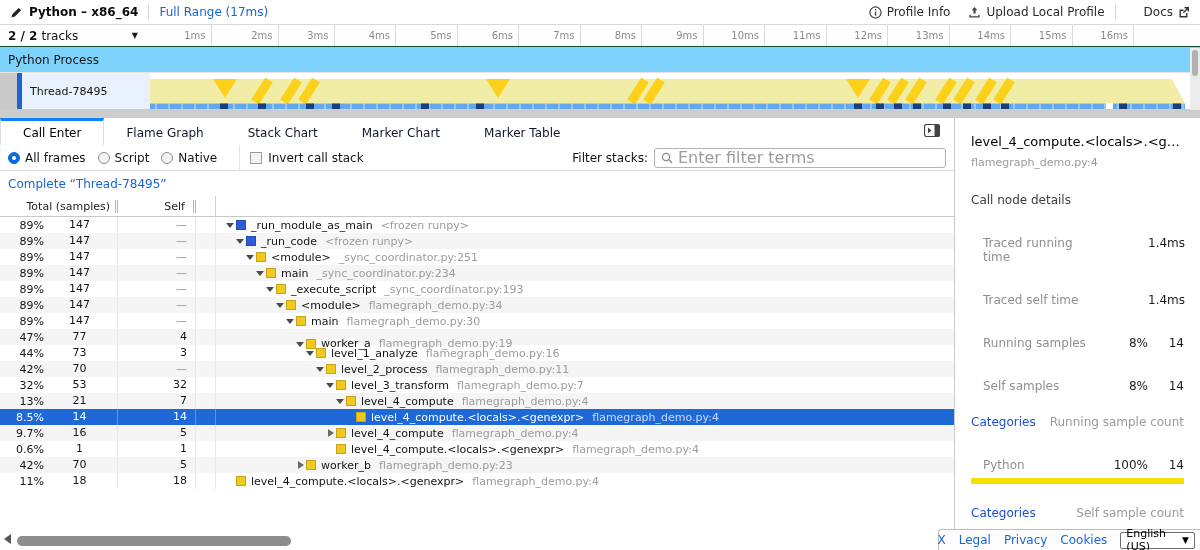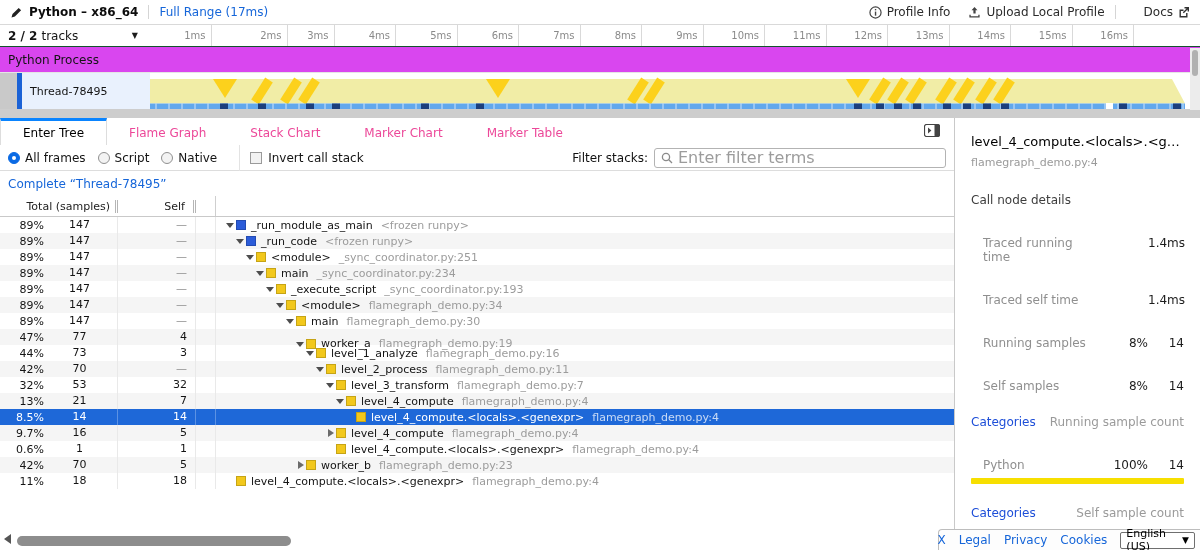--- a/index.html
+++ b/index.html
@@ -15,34 +15,34 @@
   .tb-item{display:flex;align-items:center;gap:5px;font-size:12px;color:#2b2b2b;margin-left:18px;cursor:pointer}
   .icon svg{display:block}
   
   .tracks-bar{height:22px;border-bottom:1px solid #14532d;display:flex;background:#fff}
   .tracks-select{width:150px;display:flex;align-items:center;padding-left:8px;font-size:12px;position:relative;cursor:pointer}
   .tracks-select .tc{font-weight:bold}
   .tracks-select .tw{margin-left:4px}
   .dd-arrow{position:absolute;right:12px;top:6px;font-size:8px;color:#1b1b1b}
   .ruler{position:relative;flex:1;overflow:hidden}
   .tick{position:absolute;top:0;height:100%;border-right:1px solid #d9d9d9;font-size:10px;color:#8a8a8a;text-align:right;padding-right:5px;line-height:21px}
-  .process-row{height:26px;border-bottom:1px solid #e5e5e5;display:flex;align-items:center;padding-left:8px;font-size:12px;background:#d946ef}
+  .process-row{height:26px;border-bottom:1px solid #e5e5e5;display:flex;align-items:center;padding-left:8px;font-size:12px;background:#7dd3fc}
   .thread-row{height:36px;display:flex;background:#fff}
   .thread-gutter{width:17px;background:#c9c9c9}
   .thread-accent{width:5px;background:#1b62d6}
   .thread-label{width:128px;background:#e9f1fd;font-size:11px;display:flex;align-items:center;padding-left:8px}
   .thread-graph{display:block;flex:none}
   .v-scrollbar{position:absolute;right:0;top:48px;width:10px;height:62px;background:#ececec}
   .v-thumb{width:6px;height:26px;background:#b1b1b1;border-radius:3px;margin:2px auto 0}
   .gray-band{height:9px;background:#cdcdcd}
   
   .content{display:flex;height:429px}
   .main{width:955px;border-right:1px solid #c9c9c9;display:flex;flex-direction:column;background:#fff}
   .tab-bar{height:27px;display:flex;align-items:stretch}
-  .tab{padding:0 22px;display:flex;align-items:center;font-size:12px;color:#ec4899;border-top:3px solid transparent;cursor:pointer}
+  .tab{padding:0 22px;display:flex;align-items:center;font-size:12px;color:#0f172a;border-top:3px solid transparent;cursor:pointer}
   .tab.active{border-top:3px solid #0a84ff;border-left:1px solid #ddd;border-right:1px solid #ddd;color:#000}
   .sidebar-toggle{margin-left:auto;margin-right:14px;align-self:center;cursor:pointer}
   .toolbar{height:26px;display:flex;align-items:center;border-bottom:1px solid #ddd;padding:0 8px;font-size:12px}
   .radio-item{display:flex;align-items:center;margin-right:12px;cursor:pointer}
   .radio{width:12px;height:12px;border-radius:50%;border:1px solid #909090;background:#f3f3f3;margin-right:5px;position:relative}
   .radio.on{background:#0a6ae4;border-color:#0a6ae4}
   .radio.on::after{content:"";position:absolute;left:3px;top:3px;width:4px;height:4px;background:#fff;border-radius:50%}
   .tool-div{width:1px;height:26px;background:#e3e3e3;margin:0 10px}
   .checkbox{width:12px;height:12px;border:1px solid #9a9a9a;background:#f2f2f2;margin-right:6px}
   .chk-item{display:flex;align-items:center;cursor:pointer}
@@ -150,21 +150,21 @@
   </header>
 
   <div class="tracks-bar">
     <div class="tracks-select">
       <span class="tc">2 / 2</span>
       <span class="tw">tracks</span>
       <span class="dd-arrow">▼</span>
     </div>
     <div class="ruler">
         <div class="tick" style="left: 0px; width: 61.5px;">1ms</div>
-        <div class="tick" style="left: 76px; width: 61.5px;">2ms</div>
+        <div class="tick" style="left: 67px; width: 61.5px;">2ms</div>
         <div class="tick" style="left: 123px; width: 61.5px;">3ms</div>
         <div class="tick" style="left: 184.5px; width: 61.5px;">4ms</div>
         <div class="tick" style="left: 246px; width: 61.5px;">5ms</div>
         <div class="tick" style="left: 307.5px; width: 61.5px;">6ms</div>
         <div class="tick" style="left: 369px; width: 61.5px;">7ms</div>
         <div class="tick" style="left: 430.5px; width: 61.5px;">8ms</div>
         <div class="tick" style="left: 492px; width: 61.5px;">9ms</div>
         <div class="tick" style="left: 553.5px; width: 61.5px;">10ms</div>
         <div class="tick" style="left: 615px; width: 61.5px;">11ms</div>
         <div class="tick" style="left: 676.5px; width: 61.5px;">12ms</div>
@@ -301,21 +301,21 @@
   </div>
   <div class="v-scrollbar">
       <div class="v-thumb"></div>
     </div>
   <div class="gray-band"></div>
 
   <div class="content">
     <div class="main">
       <div class="tab-bar">
         <div style="display:flex">
-            <div class="tab active">Enter Tree</div>
+            <div class="tab active">Call Enter</div>
             <div class="tab">Flame Graph</div>
             <div class="tab">Stack Chart</div>
             <div class="tab">Marker Chart</div>
             <div class="tab">Marker Table</div>
           </div>
         <span class="sidebar-toggle">
           <svg width="16" height="13" viewBox="0 0 16 13">
               <rect x="0.5" y="0.5" width="15" height="12" rx="2" fill="none" stroke="#444" stroke-width="1.2"></rect>
               <rect x="10.5" y="0.5" width="5" height="12" rx="1" fill="#444"></rect>
               <path d="M4 3.6l3.4 2.9L4 9.4z" fill="#444"></path>

